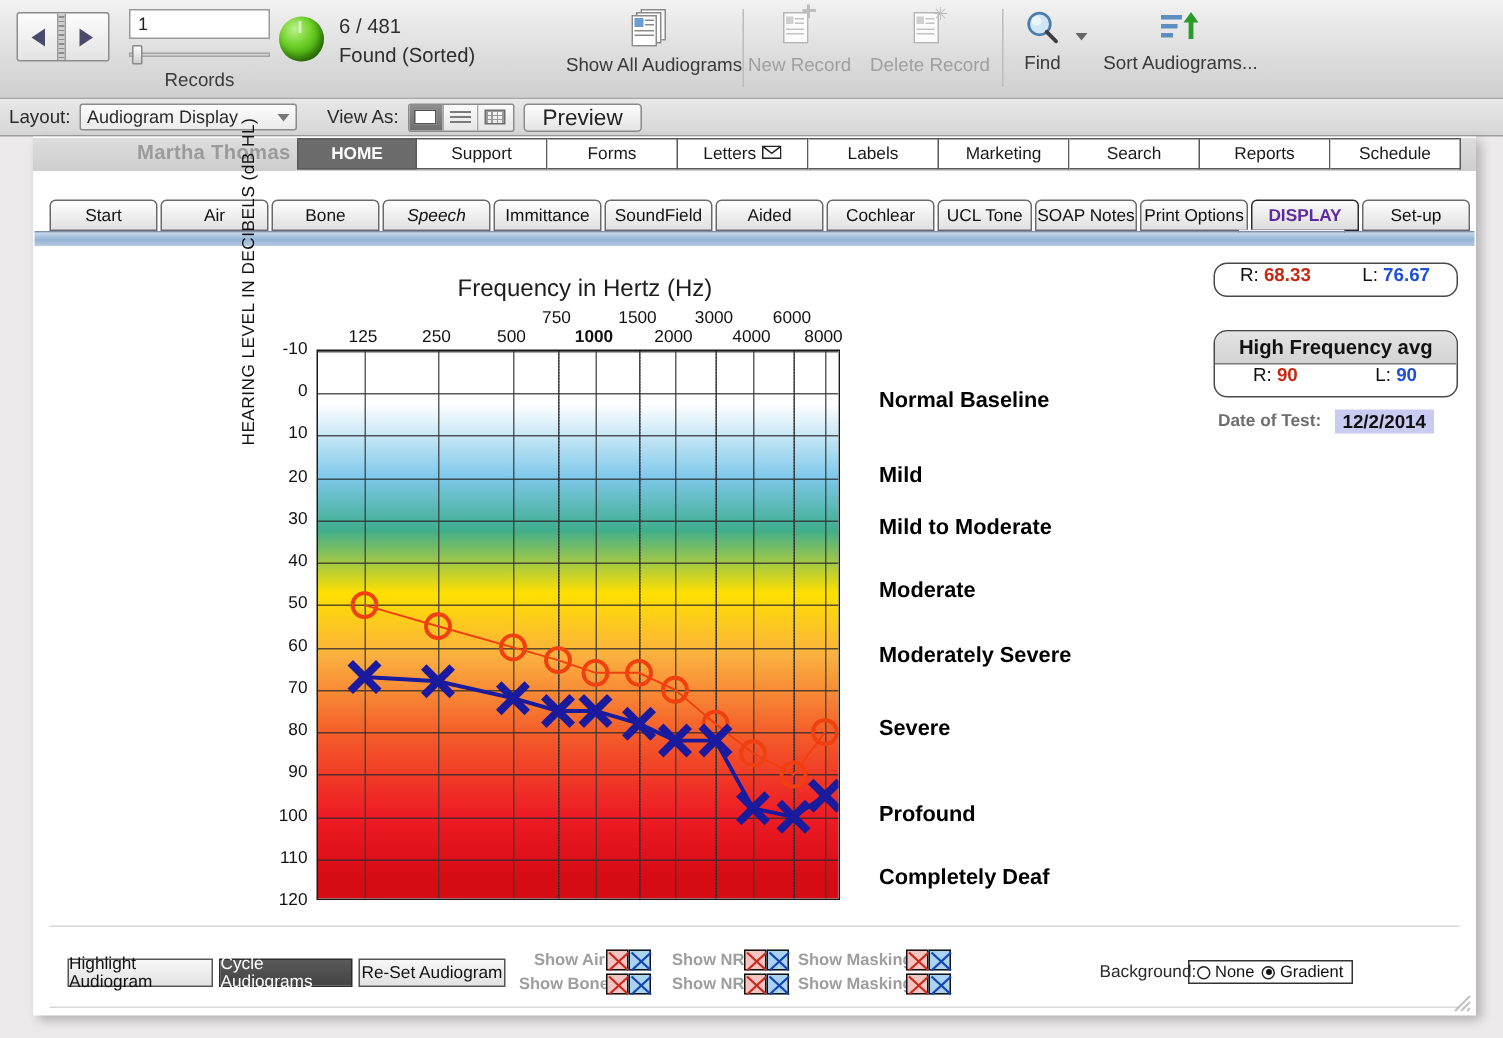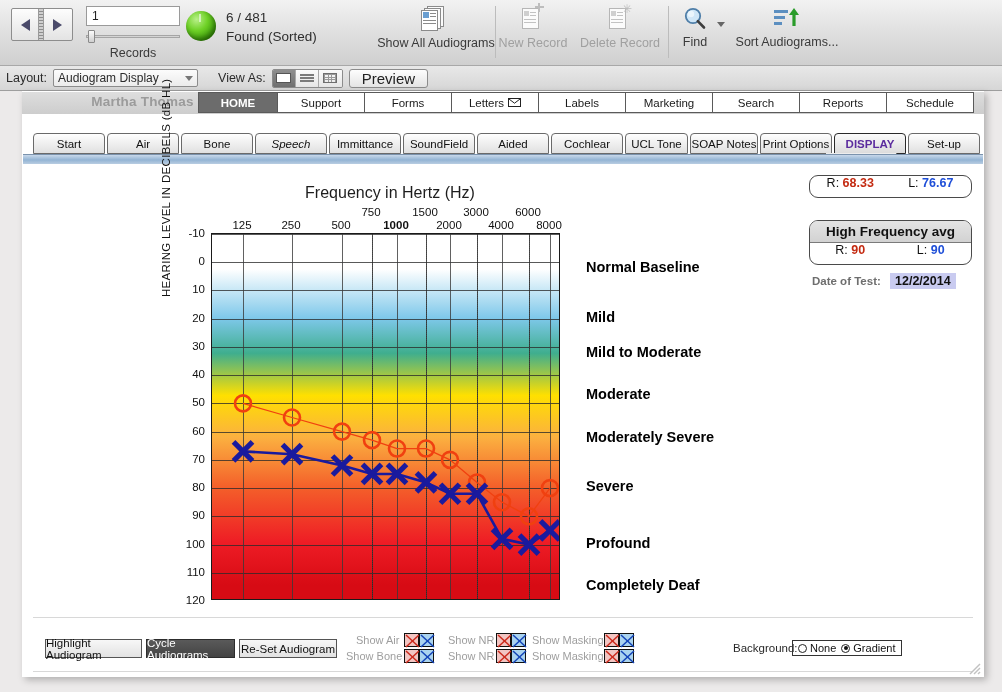--- a/index.html
+++ b/index.html
@@ -197,21 +197,21 @@
   #dotVal { position:absolute; left:890px; top:273px; padding:1px 5px;
     background:#c9cbf0; font-size:12.5px; font-weight:bold; color:#111; }
 
   
   .bbtn {
     position:absolute; height:19px; border:1px solid #545454;
     font-size:11.5px; display:flex; align-items:center; justify-content:center;
     background:linear-gradient(#f7f7f7,#e2e2e2); color:#111;
   }
   .bbtn.dark { background:linear-gradient(#5a5a5a,#434343); color:#fff; border-color:#2c2c2c; }
-  .cklabel { position:absolute; font-size:11px; font-weight:normal; color:#9e9e9e; text-align:left; white-space:nowrap; }
+  .cklabel { position:absolute; font-size:11px; font-weight:bold; color:#9e9e9e; text-align:center; white-space:nowrap; }
   .ckpair { position:absolute; display:flex; }
   .ck { width:15px; height:14px; border:1.3px solid #111; position:relative; }
   .ck.r { background:#f2c5c2; }
   .ck.b { background:#aad3ef; }
   .ck svg { position:absolute; left:0; top:0; }
   #bgbox {
     position:absolute; left:792px; top:640px; height:16px; border:1px solid #333;
     display:flex; align-items:center; gap:5px; padding:0 5px; font-size:11px; color:#111;
   }
   #bglabel { position:absolute; left:733px; top:642px; font-size:11.5px; color:#2a2a2a; }

